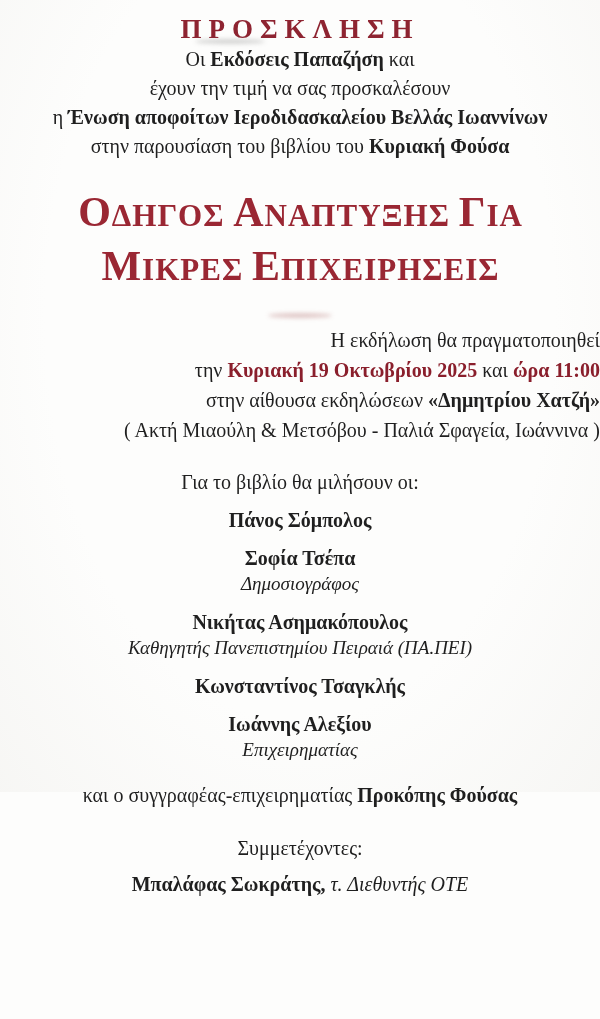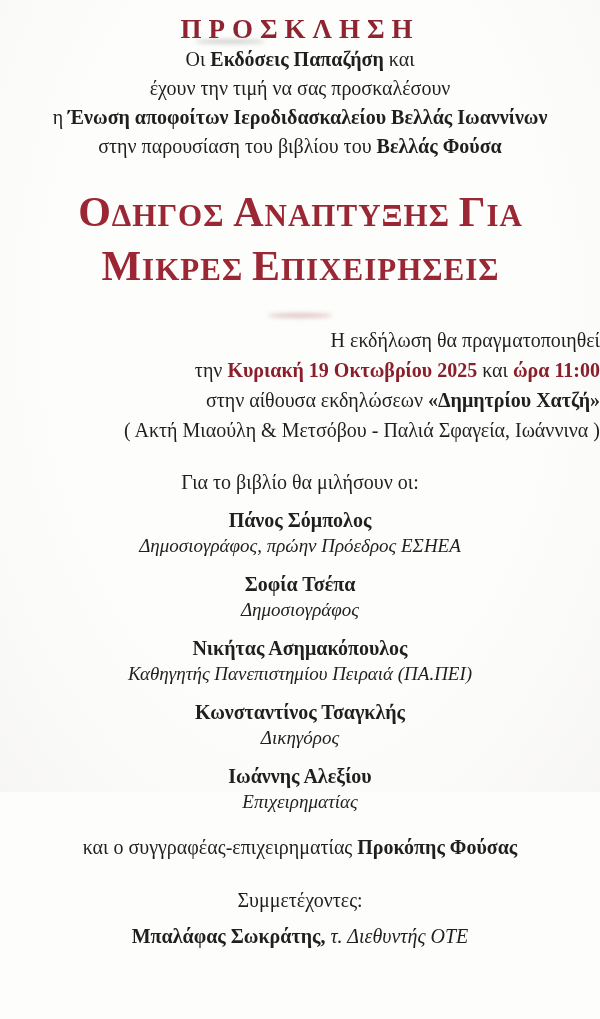--- a/index.html
+++ b/index.html
@@ -112,54 +112,52 @@
 
 <div class="page">
 
   <h1 class="main-heading">ΠΡΟΣΚΛΗΣΗ</h1>
   <div class="smudge smudge-1"></div>
 
   <div class="intro">
     <p><span>Οι </span><strong>Εκδόσεις Παπαζήση</strong><span> και</span></p>
     <p>έχουν την τιμή να σας προσκαλέσουν</p>
     <p><span>η </span><strong>Ένωση αποφοίτων Ιεροδιδασκαλείου Βελλάς Ιωαννίνων</strong><span></span></p>
-    <p><span>στην παρουσίαση του βιβλίου του </span><strong>Βελλάς Φούσα</strong><span></span></p>
+    <p><span>στην παρουσίαση του βιβλίου του </span><strong>Κυριακή Φούσα</strong><span></span></p>
   </div>
 
   <h2 class="book-title">
     <span class="sc"><span class="sc-big">Ο</span>ΔΗΓΟΣ <span class="sc-big">Α</span>ΝΑΠΤΥΞΗΣ <span class="sc-big">Γ</span>ΙΑ</span><br>
     <span class="sc"><span class="sc-big">Μ</span>ΙΚΡΕΣ <span class="sc-big">Ε</span>ΠΙΧΕΙΡΗΣΕΙΣ</span>
   </h2>
   <div class="smudge smudge-2"></div>
 
   <div class="event">
     <p>Η εκδήλωση θα πραγματοποιηθεί</p>
     <p><span>την </span><span class="red-strong">Κυριακή 19 Οκτωβρίου 2025</span><span> και </span><span class="red-strong">ώρα 11:00</span></p>
     <p><span>στην αίθουσα εκδηλώσεων </span><strong>«Δημητρίου Χατζή»</strong><span></span></p>
     <p>( Ακτή Μιαούλη &amp; Μετσόβου - Παλιά Σφαγεία, Ιωάννινα )</p>
   </div>
 
   <p class="speakers-heading">Για το βιβλίο θα μιλήσουν οι:</p>
 
   <div class="speakers">
     <div class="speaker">
       <div class="speaker-name">Πάνος Σόμπολος</div>
-      <div class="speaker-role">Δημοσιογράφος, πρώην Πρόεδρος ΕΣΗΕΑ</div>
     </div>
     <div class="speaker">
       <div class="speaker-name">Σοφία Τσέπα</div>
       <div class="speaker-role">Δημοσιογράφος</div>
     </div>
     <div class="speaker">
       <div class="speaker-name">Νικήτας Ασημακόπουλος</div>
       <div class="speaker-role">Καθηγητής Πανεπιστημίου Πειραιά (ΠΑ.ΠΕΙ)</div>
     </div>
     <div class="speaker">
       <div class="speaker-name">Κωνσταντίνος Τσαγκλής</div>
-      <div class="speaker-role">Δικηγόρος</div>
     </div>
     <div class="speaker">
       <div class="speaker-name">Ιωάννης Αλεξίου</div>
       <div class="speaker-role">Επιχειρηματίας</div>
     </div>
   </div>
 
   <p class="author-line"><span>και ο συγγραφέας-επιχειρηματίας </span><strong>Προκόπης Φούσας</strong><span></span></p>
 
   <p class="participants-heading">Συμμετέχοντες:</p>

